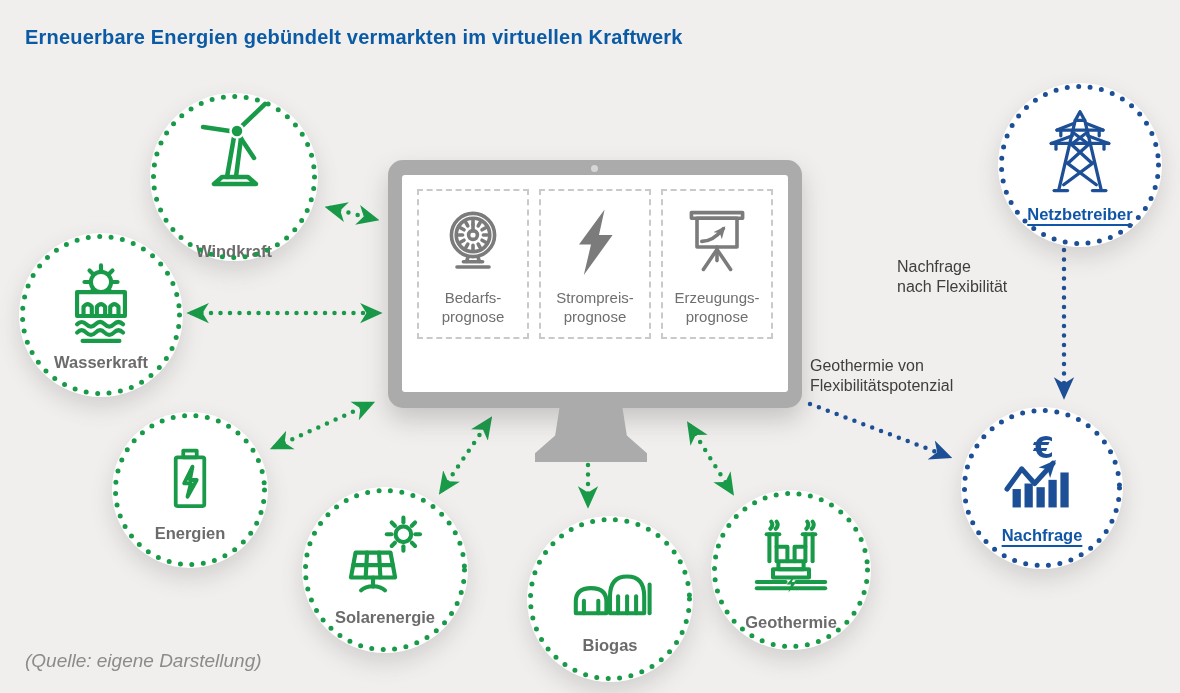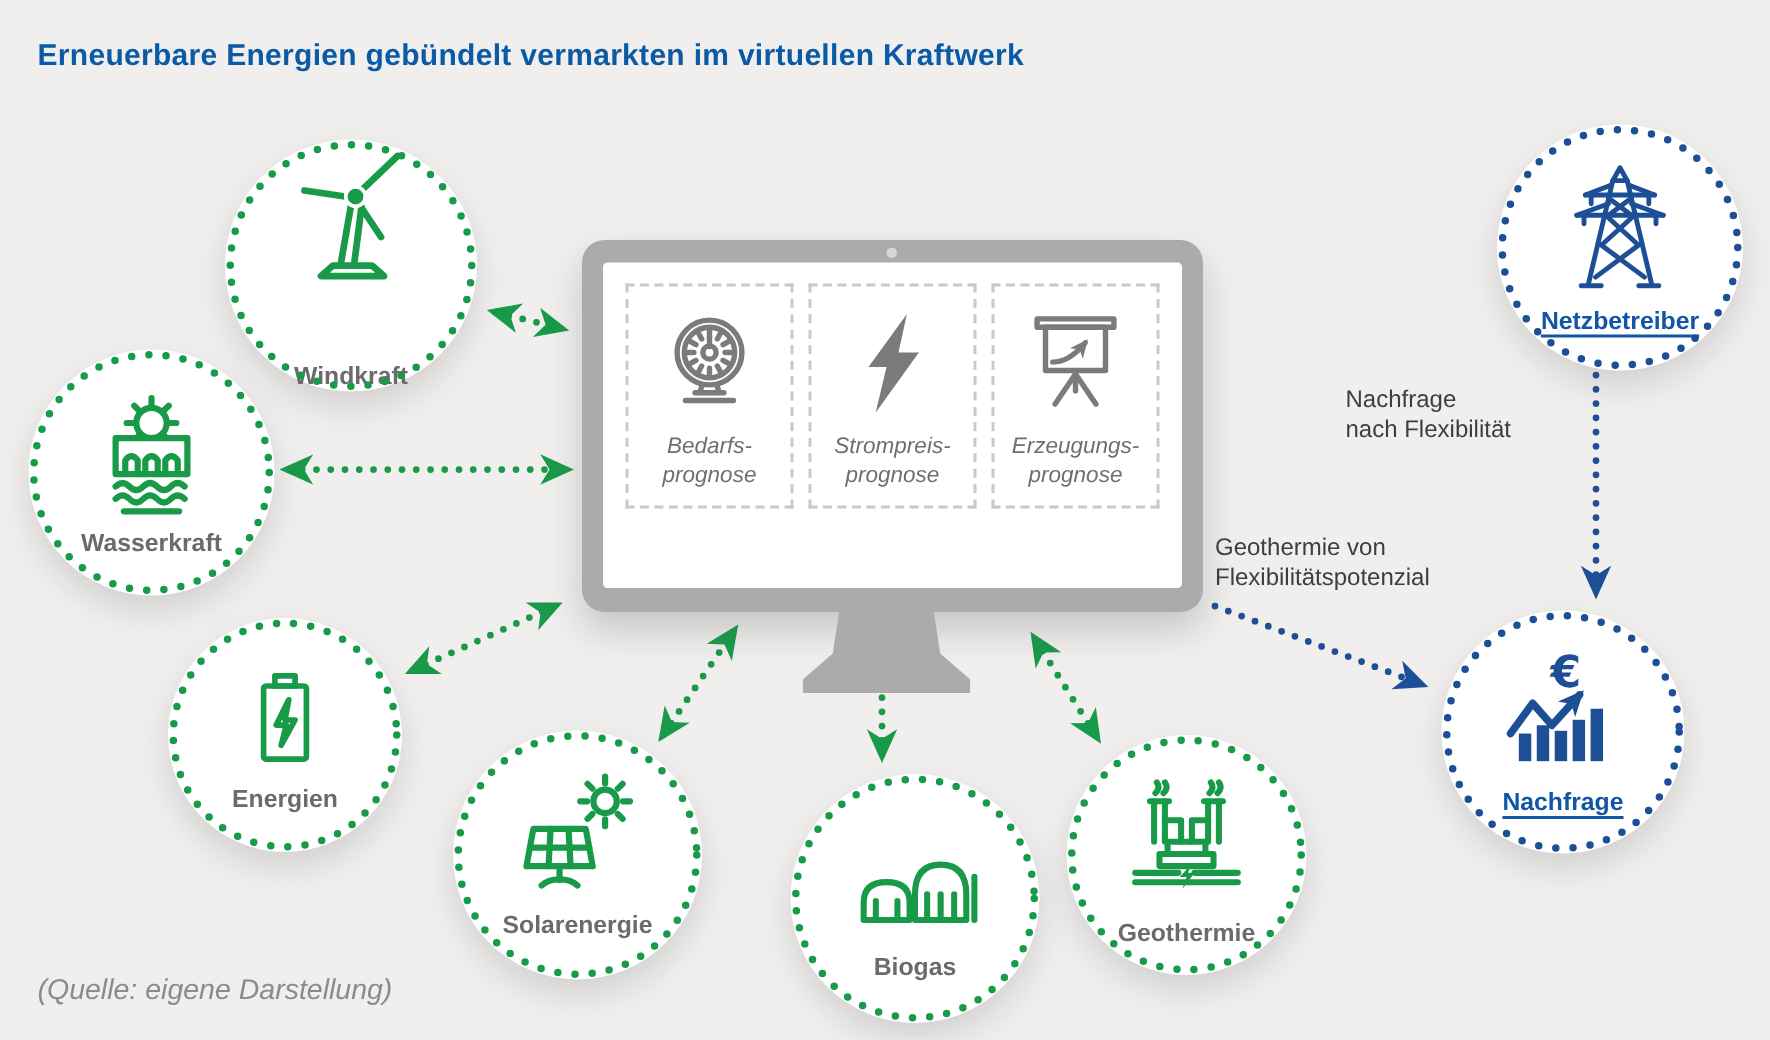--- a/index.html
+++ b/index.html
@@ -60,21 +60,21 @@
     background:#ffffff;border-radius:3px;
     display:flex;flex-direction:column;align-items:center;
   }
   .screen-title{
     margin-top:13px;font-size:21px;font-weight:bold;color:#737373;letter-spacing:.4px;
     text-decoration:underline;text-underline-offset:7px;text-decoration-thickness:2.5px;
   }
   .panels{display:flex;gap:10px;margin-top:14px;}
   .panel{
     width:112px;height:150px;border:2px dashed #c9c9c9;box-sizing:border-box;
-    display:flex;flex-direction:column;align-items:center;justify-content:center;font-style:italic;
+    display:flex;flex-direction:column;align-items:center;justify-content:center;
   }
   .panel-label{
     font-size:15px;color:#6f6f6f;text-align:center;line-height:19px;
     white-space:pre-line;margin-top:5px;
   }
   .stand{
     position:absolute;left:535px;top:407px;width:112px;height:55px;background:#ababab;
     clip-path:polygon(22% 0%,78% 0%,82% 52%,100% 84%,100% 100%,0% 100%,0% 84%,18% 52%);
   }
   

